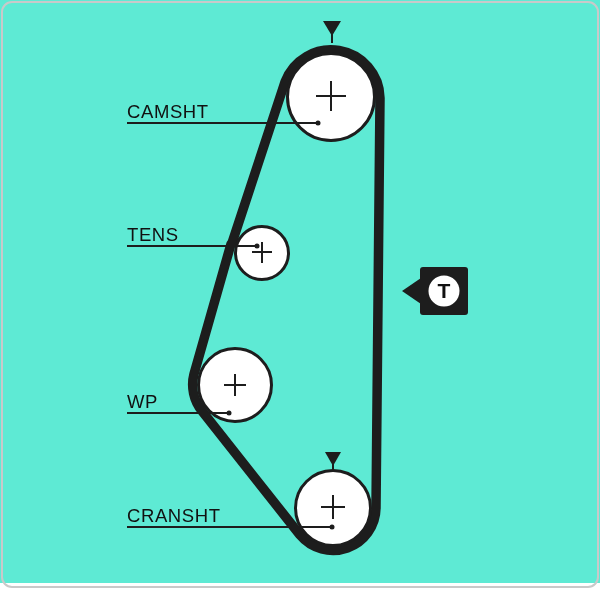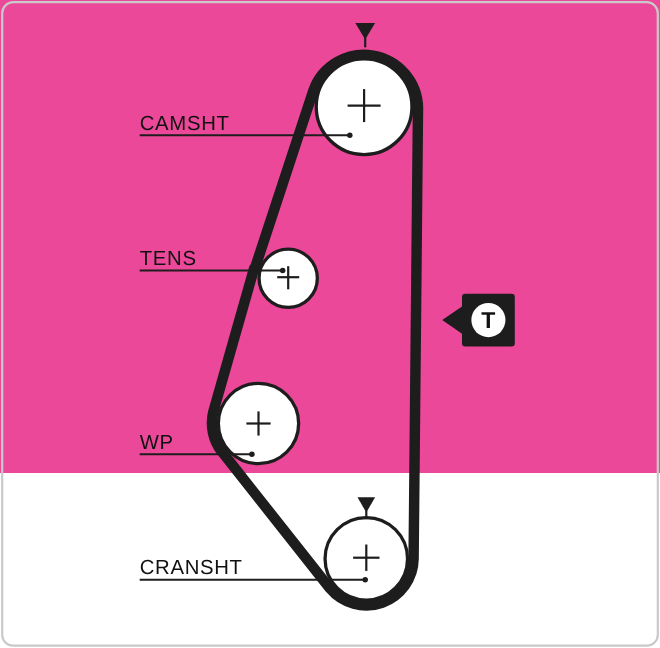--- a/index.html
+++ b/index.html
@@ -7,22 +7,22 @@
     padding: 0;
     background: #ffffff;
     width: 600px;
     height: 589px;
     overflow: hidden;
     font-family: "Liberation Sans", sans-serif;
   }
   .stage {
     position: relative;
     width: 600px;
-    height: 430px;
-    background: #ec4899;
+    height: 583px;
+    background: #5eead4;
   }
   svg { display: block; }
   .pulley-circle {
     fill: #ffffff;
     stroke: #1d1d1d;
     stroke-width: 3;
   }
   .center-cross {
     stroke: #1d1d1d;
     stroke-width: 2;

